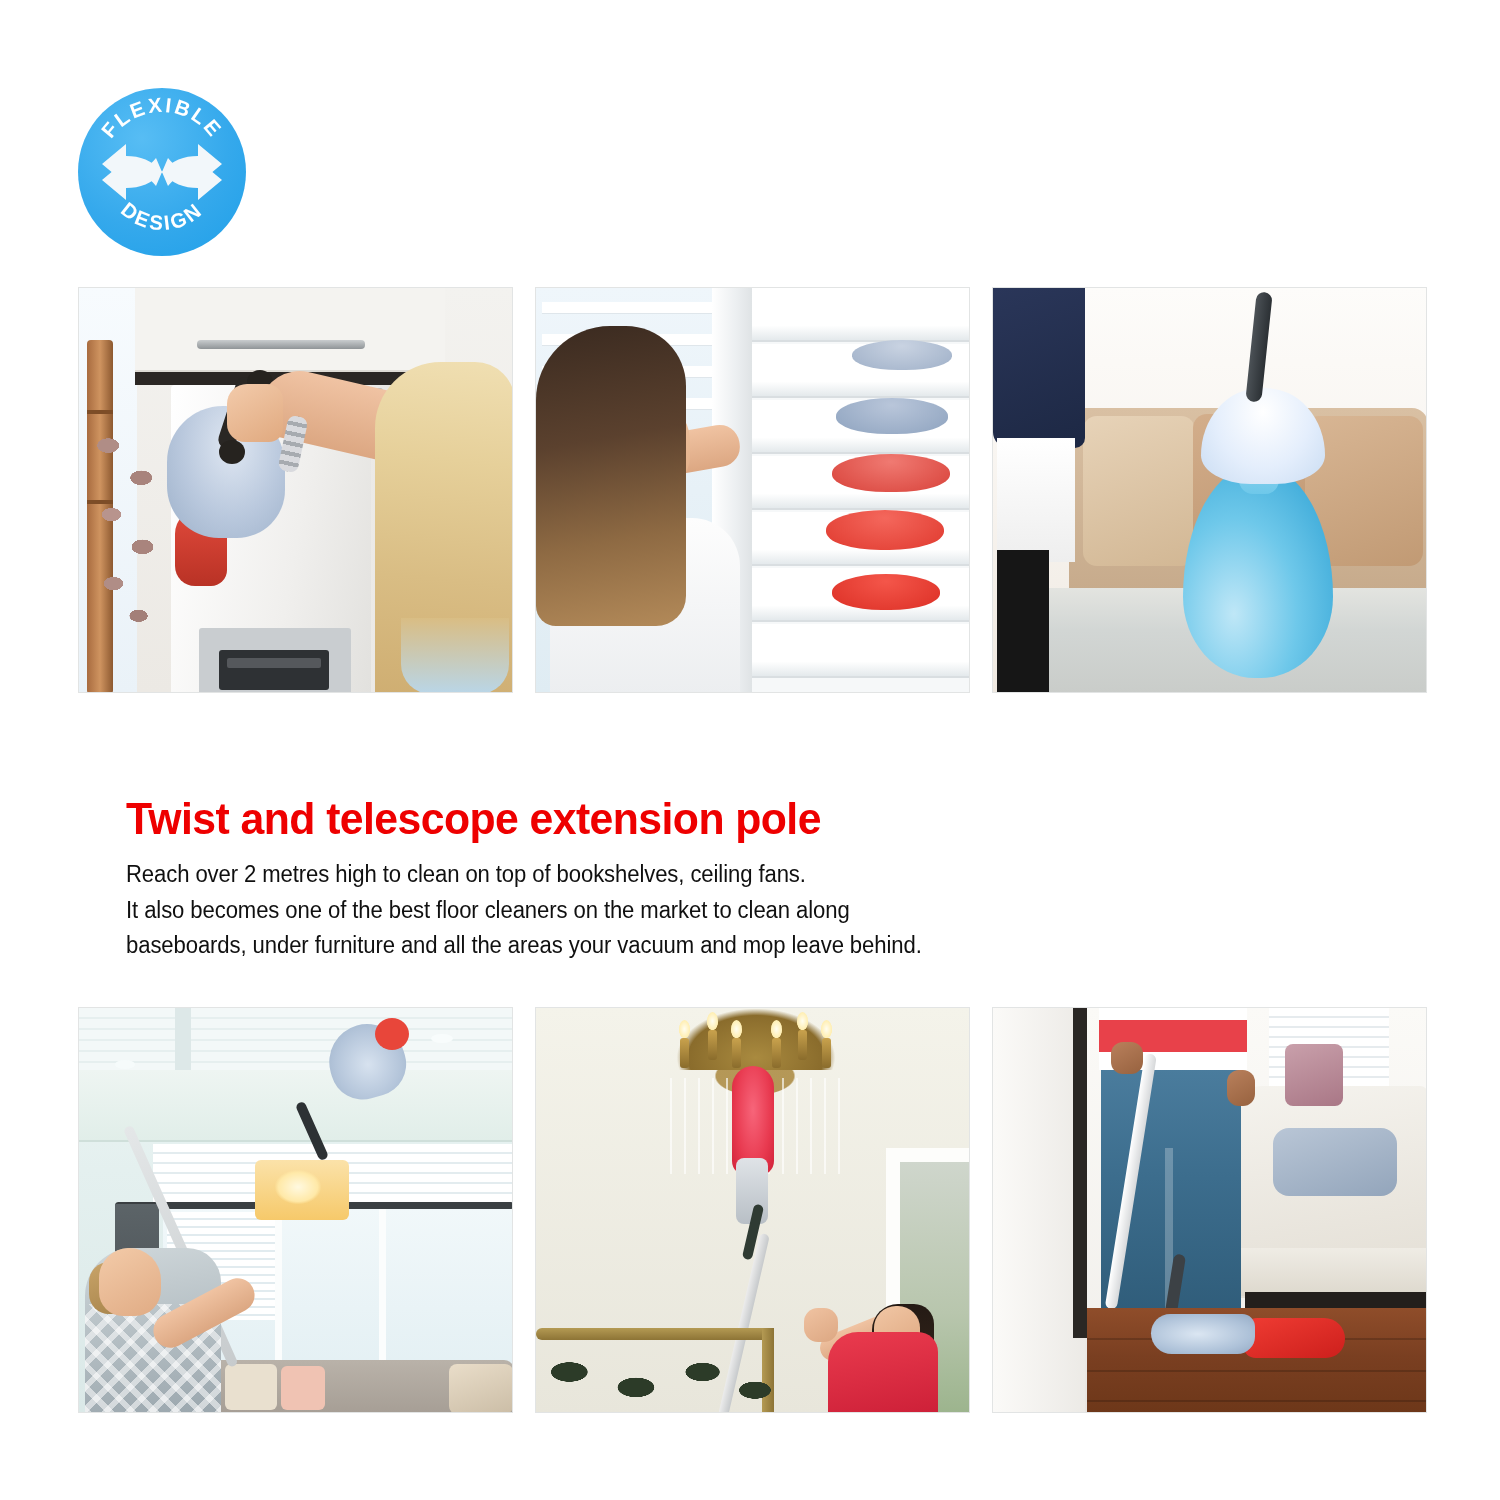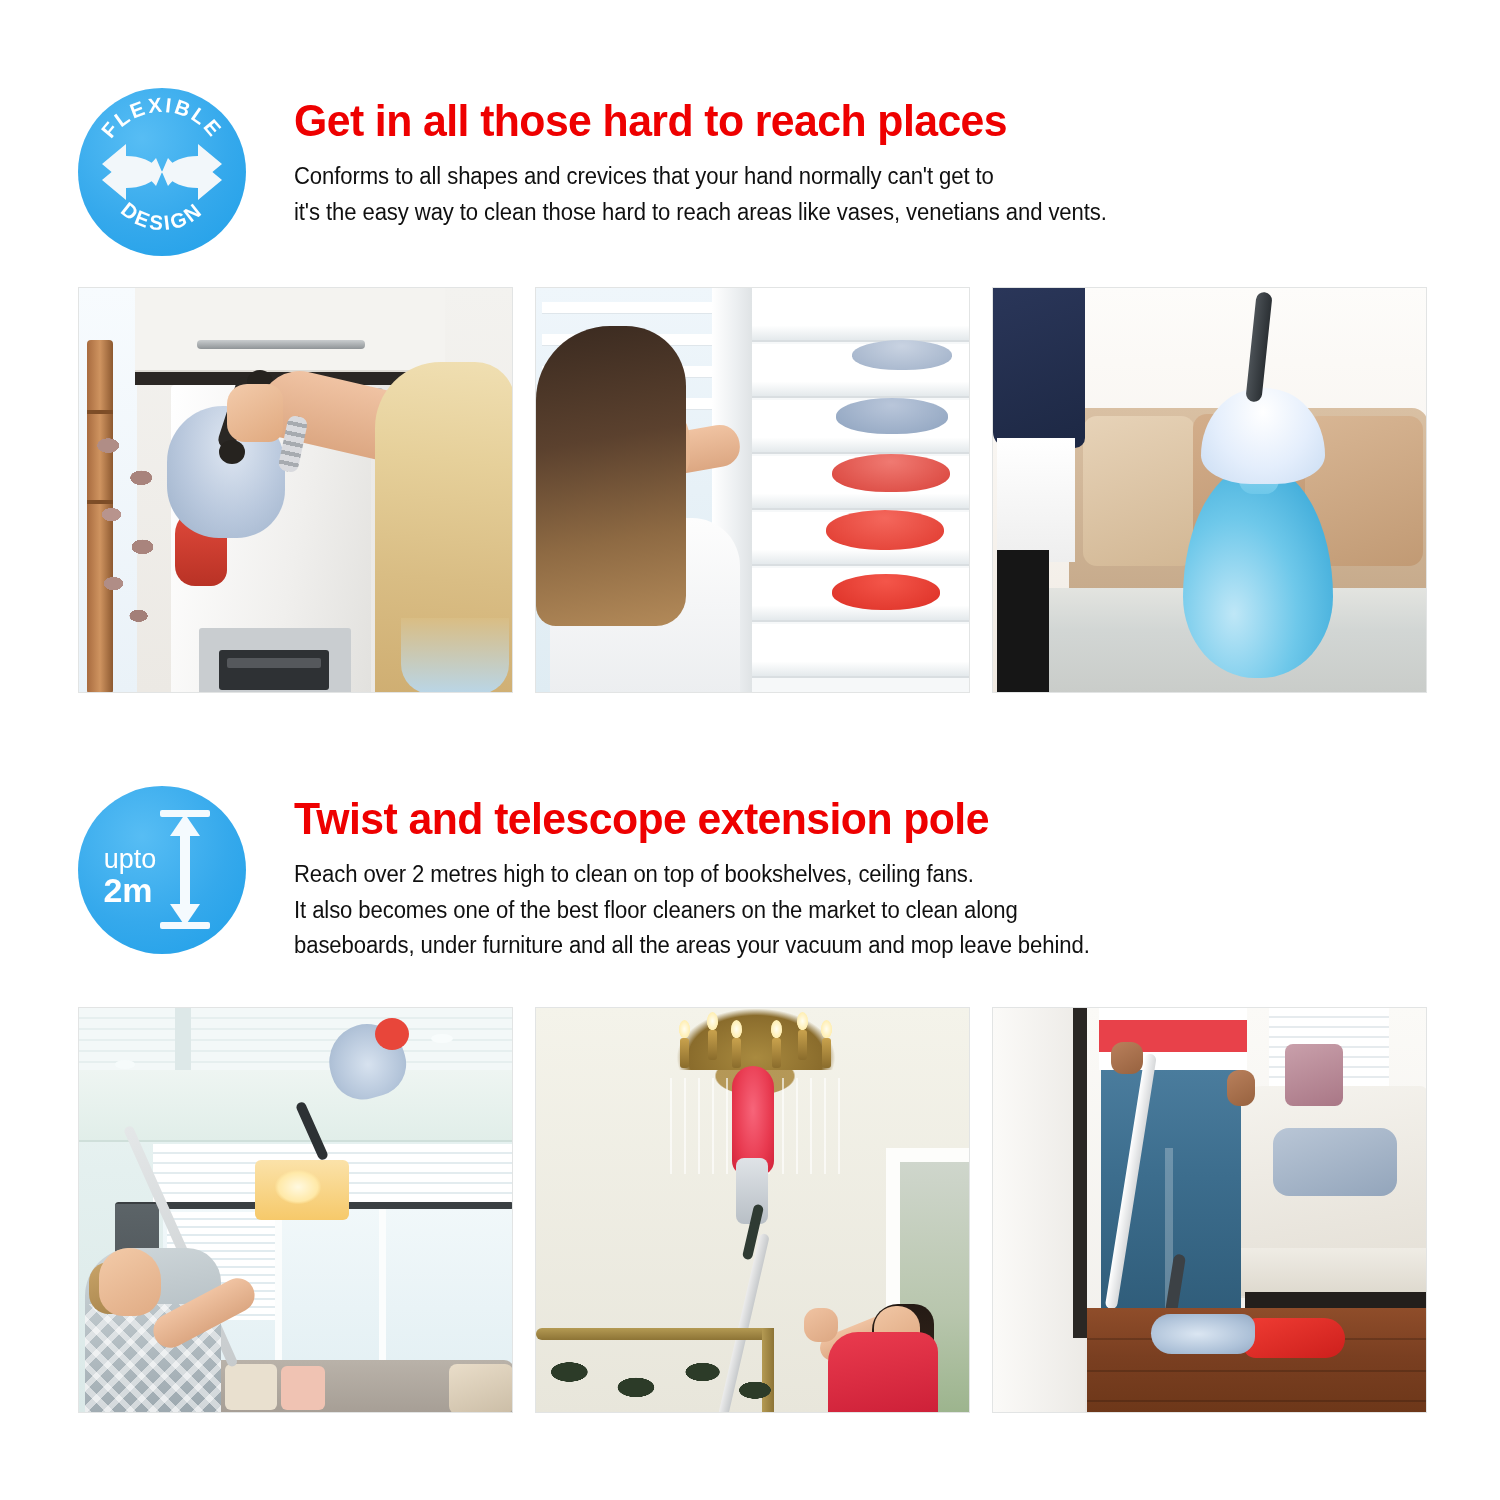--- a/index.html
+++ b/index.html
@@ -277,27 +277,20 @@
         </text>
         <g fill="#f2f7fa">
           <path d="M84 84 C 74 72, 62 68, 48 68 L 48 56 L 24 76 L 48 96 L 48 84 C 60 84, 70 88, 78 98 Z"></path>
           <path d="M84 84 C 94 72, 106 68, 120 68 L 120 56 L 144 76 L 120 96 L 120 84 C 108 84, 98 88, 90 98 Z"></path>
           <path d="M84 84 C 74 96, 62 100, 48 100 L 48 112 L 24 92 L 48 72 L 48 84 C 60 84, 70 80, 78 70 Z"></path>
           <path d="M84 84 C 94 96, 106 100, 120 100 L 120 112 L 144 92 L 120 72 L 120 84 C 108 84, 98 80, 90 70 Z"></path>
         </g>
       </svg>
     </div>
 
-    <div class="feature-text">
-      <div class="feature-heading">Get in all those hard to reach places</div>
-      <div class="feature-body">
-        <span class="line">Conforms to all shapes and crevices that your hand normally can't get to</span>
-        <span class="line">it's the easy way to clean those hard to reach areas like vases, venetians and vents.</span>
-      </div>
-    </div>
   </div>
 
   <div class="photo-row" id="photo-row-top">
 
     <div class="photo">
       <div class="scene" id="scene-fridge">
         <div class="rect fr-window"></div>
         <div class="rect fr-bamboo"></div>
         <div class="rect fr-leaves"></div>
         <div class="rect fr-gapdark"></div>
@@ -368,33 +361,20 @@
         <div class="rect vs-vaseneck"></div>
         <div class="rect vs-cloth"></div>
         <div class="rect vs-pole"></div>
       </div>
       <span class="ph-label">Duster conforming over a blue glass vase on a coffee table</span>
     </div>
   </div>
 
   <div class="feature-block" id="feature-telescope">
 
-    <div class="badge">
-      <svg viewBox="0 0 168 168">
-        <text x="52" y="82" font-family="Liberation Sans, sans-serif" font-size="27" fill="#ffffff" text-anchor="middle">upto</text>
-        <text x="50" y="116" font-family="Liberation Sans, sans-serif" font-size="34" font-weight="bold" fill="#ffffff" text-anchor="middle">2m</text>
-        <g fill="#f4fafe">
-          <rect x="82" y="24" width="50" height="7" rx="2"></rect>
-          <rect x="82" y="136" width="50" height="7" rx="2"></rect>
-          <rect x="102" y="40" width="10" height="90"></rect>
-          <polygon points="107,28 92,50 122,50"></polygon>
-          <polygon points="107,140 92,118 122,118"></polygon>
-        </g>
-      </svg>
-    </div>
 
     <div class="feature-text">
       <div class="feature-heading">Twist and telescope extension pole</div>
       <div class="feature-body">
         <span class="line">Reach over 2 metres high to clean on top of bookshelves, ceiling fans.</span>
         <span class="line">It also becomes one of the best floor cleaners on the market to clean along</span>
         <span class="line">baseboards, under furniture and all the areas your vacuum and mop leave behind.</span>
       </div>
     </div>
   </div>

